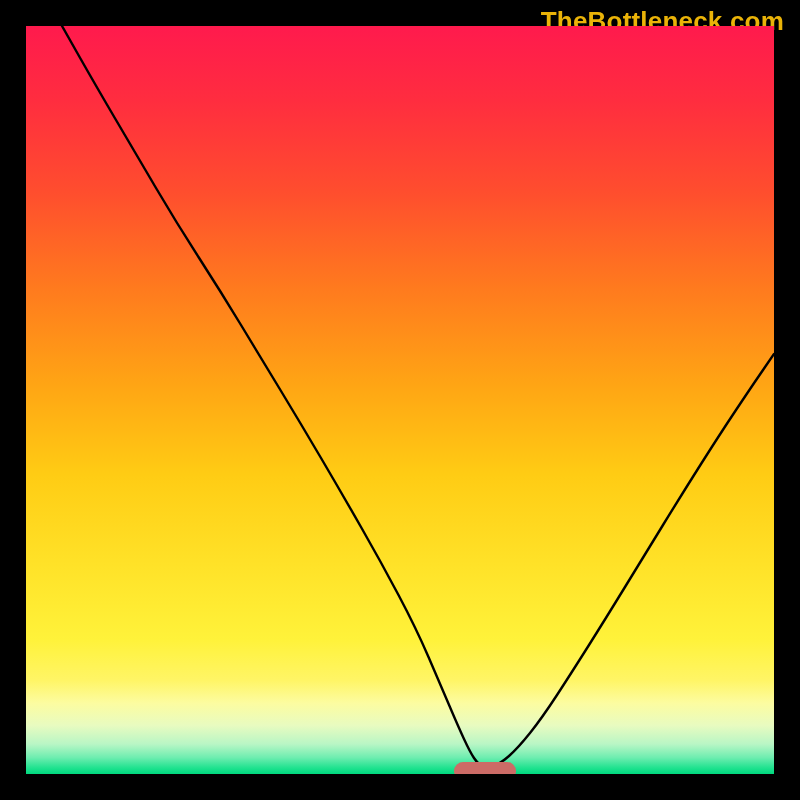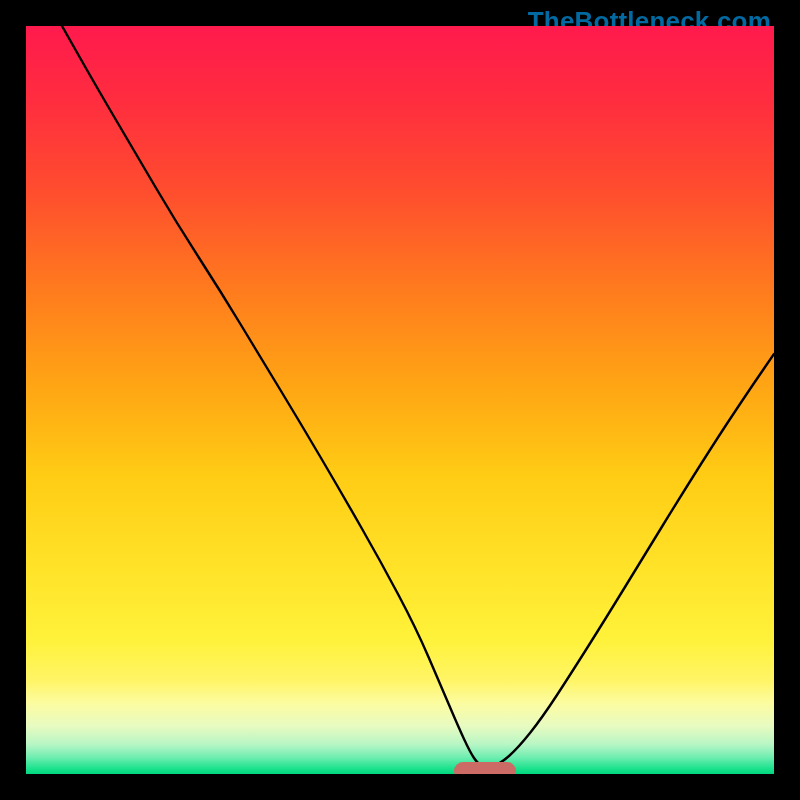--- a/index.html
+++ b/index.html
@@ -22,25 +22,25 @@
     position: absolute;
     left: 26px;
     top: 26px;
     width: 748px;
     height: 748px;
     overflow: hidden;
   }
   .watermark {
     position: absolute;
     top: 6px;
-    right: 29px;
+    right: 16px;
     font-family: Arial, Helvetica, sans-serif;
     font-size: 26px;
     font-weight: 600;
-    color: #0369a1;
+    color: #eab308;
     letter-spacing: 0.2px;
     user-select: none;
   }
   svg {
     position: absolute;
     left: 0;
     top: 0;
   }
   .marker {
     position: absolute;

